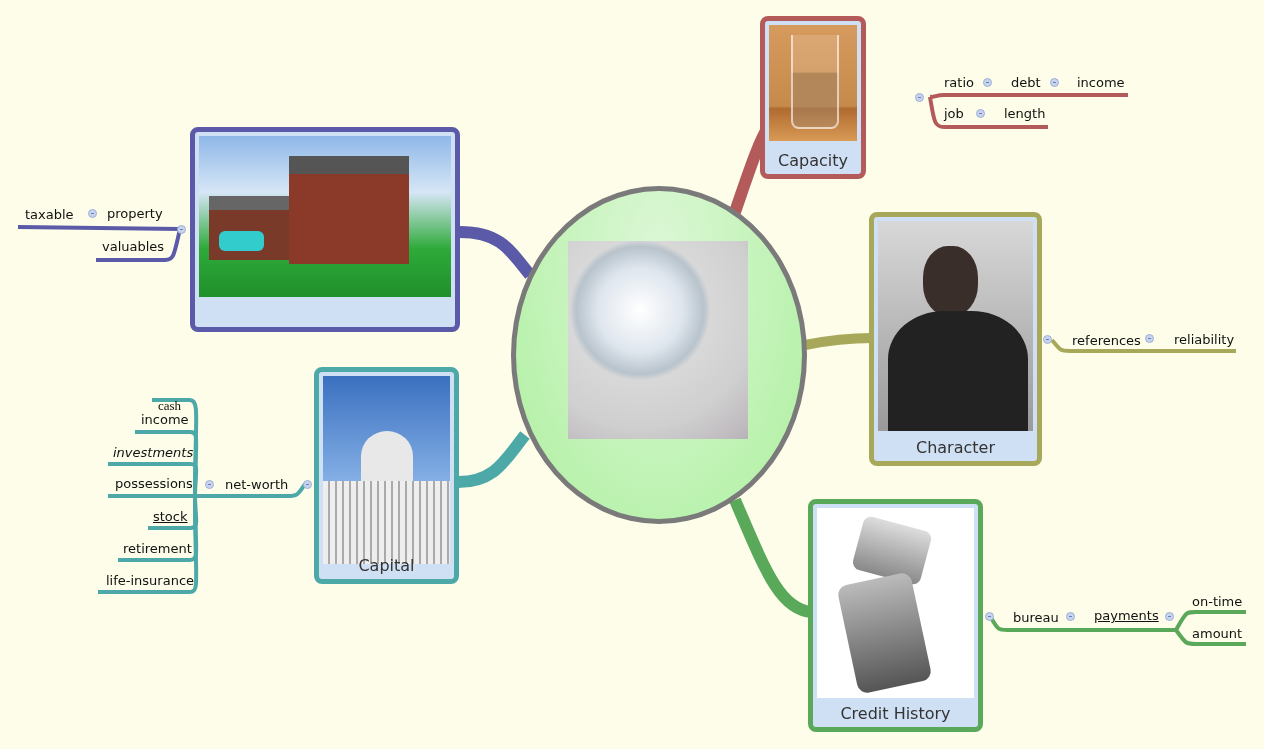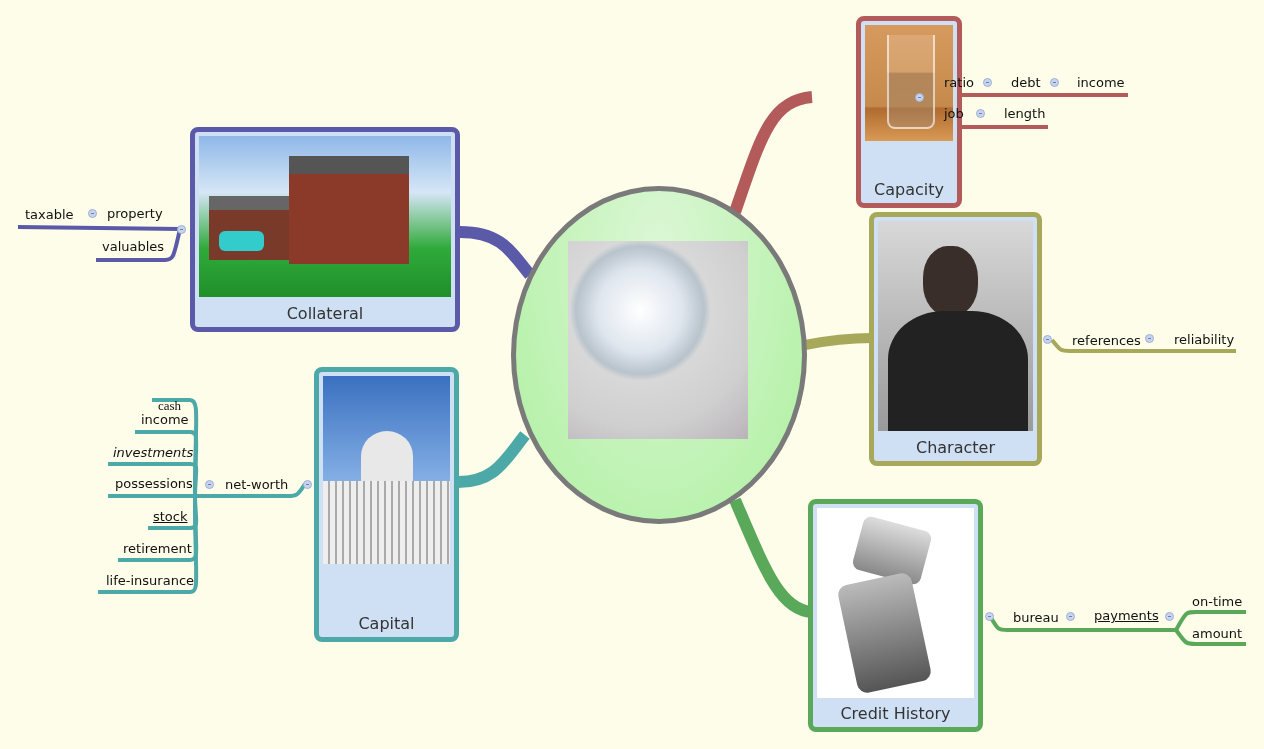--- a/index.html
+++ b/index.html
@@ -56,21 +56,21 @@
     <path d="M990,616 C998,630 998,630 1008,630 L1176,630"></path>
     <path d="M1176,630 C1186,612 1186,612 1196,612 L1246,612"></path>
     <path d="M1176,630 C1186,644 1186,644 1196,644 L1246,644"></path>
   </g>
 </svg>
 
 <div class="center">
   <div class="img"></div>
 </div>
 
-<div class="node" style="left:856px;top:16px;width:106px;height:192px;border-color:#b35a5a;">
+<div class="node" style="left:760px;top:16px;width:106px;height:163px;border-color:#b35a5a;">
   <div class="img" style="height:116px;background:linear-gradient(180deg,#d79a5e 0%,#c68a4c 70%,#b06b30 72%,#d89a55 100%);">
     <div style="position:absolute;left:22px;top:10px;width:44px;height:92px;border:2px solid rgba(255,255,255,.6);border-top:none;border-radius:0 0 8px 8px;background:linear-gradient(180deg,rgba(255,255,255,.15) 0,rgba(255,255,255,.15) 40%,rgba(140,120,100,.4) 42%,rgba(170,140,110,.5) 100%);"></div>
   </div>
   <div class="lbl">Capacity</div>
 </div>
 <div class="c" style="left:915px;top:93px;"></div>
 <div class="t" style="left:944px;top:75px;">ratio</div>
 <div class="c" style="left:983px;top:78px;"></div>
 <div class="t" style="left:1011px;top:75px;">debt</div>
 <div class="c" style="left:1050px;top:78px;"></div>
@@ -78,41 +78,40 @@
 <div class="t" style="left:944px;top:106px;">job</div>
 <div class="c" style="left:976px;top:109px;"></div>
 <div class="t" style="left:1004px;top:106px;">length</div>
 
 <div class="node" style="left:190px;top:127px;width:270px;height:205px;border-color:#5a5aa8;">
   <div class="img" style="height:161px;background:linear-gradient(180deg,#8fb8e8 0%,#d6e6f6 35%,#2faa3a 70%,#1f8f2a 100%);">
     <div style="position:absolute;left:90px;top:20px;width:120px;height:90px;background:#8b3a2a;border-top:18px solid #555;"></div>
     <div style="position:absolute;left:10px;top:60px;width:80px;height:50px;background:#7a3a2a;border-top:14px solid #666;"></div>
     <div style="position:absolute;left:20px;top:95px;width:45px;height:20px;background:#3cc;border-radius:6px;"></div>
   </div>
-  <div class="lbl">Collateral</div>
 </div>
 <div class="c" style="left:177px;top:225px;"></div>
 <div class="t" style="left:107px;top:206px;">property</div>
 <div class="c" style="left:88px;top:209px;"></div>
 <div class="t" style="left:25px;top:207px;">taxable</div>
 <div class="t" style="left:102px;top:239px;">valuables</div>
 
 <div class="node" style="left:869px;top:212px;width:173px;height:254px;border-color:#a8a85a;">
   <div class="img" style="height:210px;background:linear-gradient(180deg,#d8d8d8 0%,#9a9a9a 100%);">
     <div style="position:absolute;left:45px;top:25px;width:55px;height:70px;border-radius:45%;background:#3a2e2a;"></div>
     <div style="position:absolute;left:10px;top:90px;width:140px;height:120px;border-radius:40% 40% 0 0;background:#222;"></div>
   </div>
   <div class="lbl">Character</div>
 </div>
 <div class="c" style="left:1043px;top:335px;"></div>
 <div class="t" style="left:1072px;top:333px;">references</div>
 <div class="c" style="left:1145px;top:334px;"></div>
 <div class="t" style="left:1174px;top:332px;">reliability</div>
 
-<div class="node" style="left:314px;top:367px;width:145px;height:275px;border-color:#4da8a8;">
+<div class="node" style="left:314px;top:367px;width:145px;height:217px;border-color:#4da8a8;">
   <div class="img" style="height:188px;background:linear-gradient(180deg,#3a70c0 0%,#8ab4e8 60%,#dfe8f0 100%);">
     <div style="position:absolute;left:38px;top:55px;width:52px;height:50px;border-radius:50% 50% 0 0;background:#e8e8e8;"></div>
     <div style="position:absolute;left:0;right:0;top:105px;height:83px;background:repeating-linear-gradient(90deg,#eee 0 5px,#aaa 5px 7px);"></div>
   </div>
   <div class="lbl">Capital</div>
 </div>
 <div class="c" style="left:303px;top:480px;"></div>
 <div class="t" style="left:225px;top:477px;">net-worth</div>
 <div class="c" style="left:205px;top:480px;"></div>
 <div class="t" style="left:158px;top:398px;font-family:Liberation Serif, serif;">cash</div>

